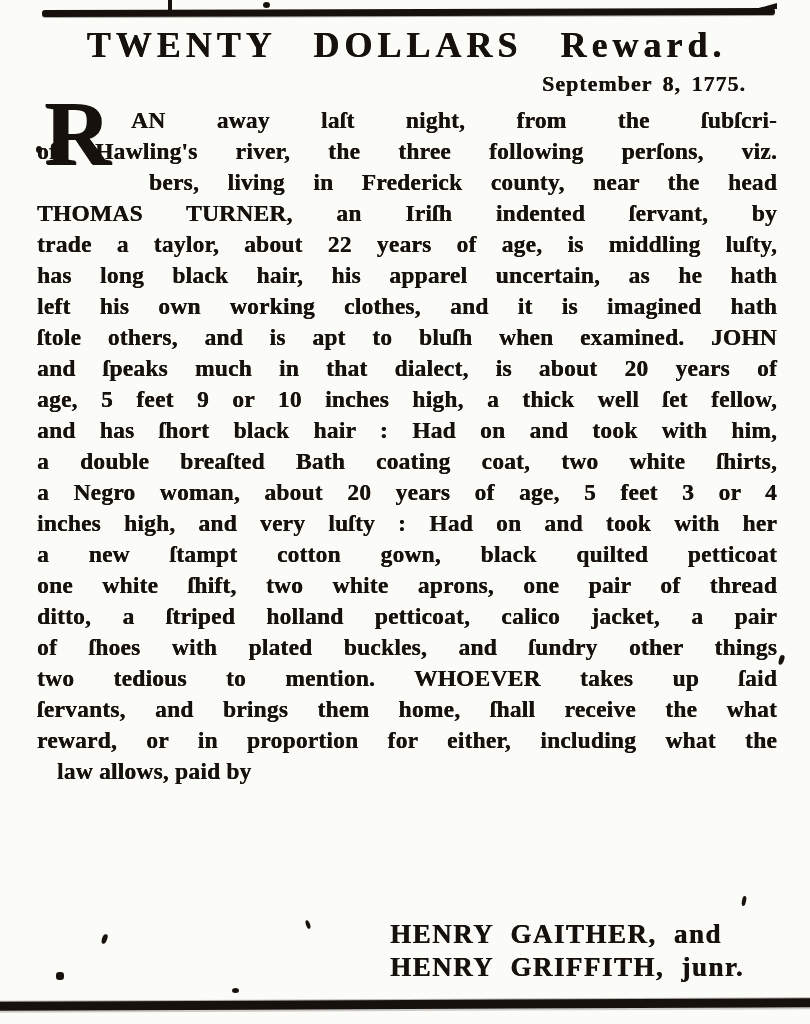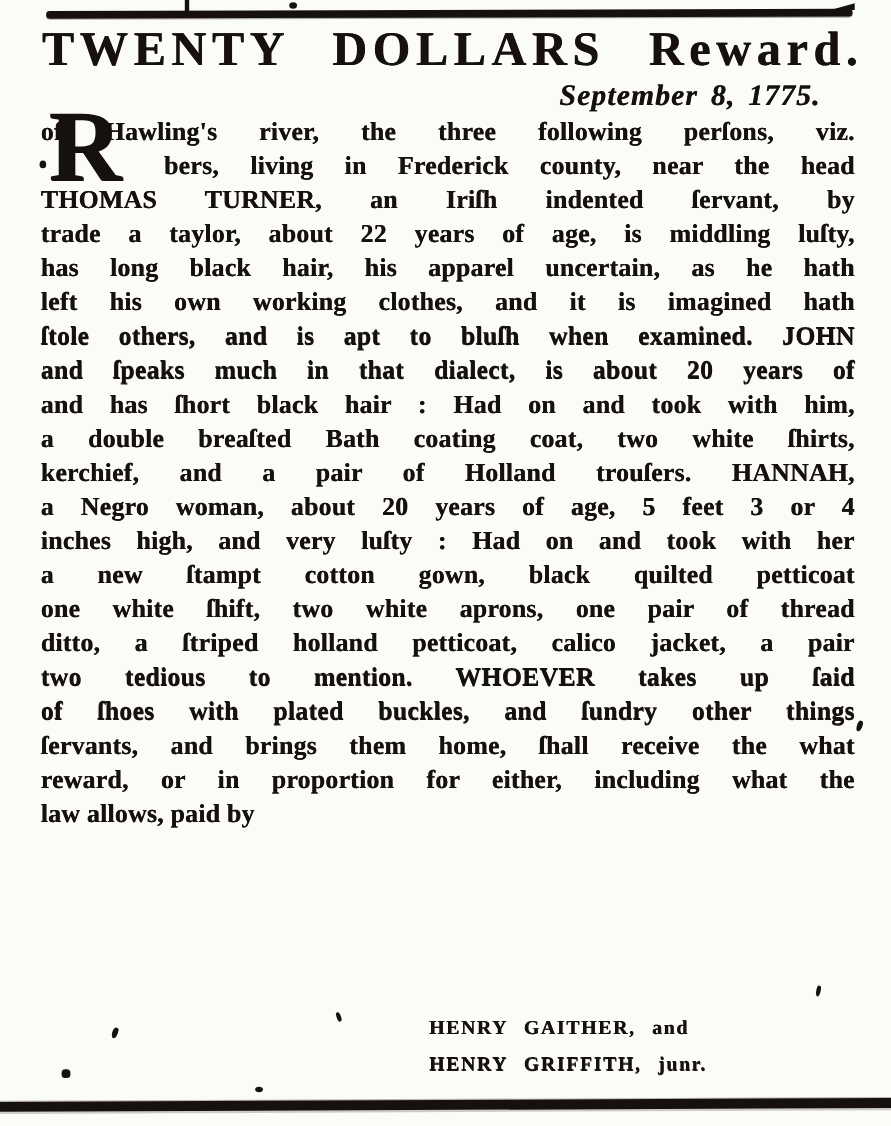--- a/index.html
+++ b/index.html
@@ -46,33 +46,32 @@
     transform: rotate(-0.25deg);
     box-shadow: 0 -1px 0 rgba(22,17,12,.3), 0 2px 0 rgba(22,17,12,.2);
   }
 
   
   .headline {
     position: absolute;
     left: 38px; right: 35px; top: 24px;
     text-align: center;
     font-weight: bold;
-    font-size: 44px;
+    font-size: 36px;
     line-height: 42px;
     letter-spacing: 5px;
     word-spacing: 24px;
     white-space: nowrap;
     text-shadow: 0.4px 0.3px 0 var(--ink);
   }
   .dateline {
     position: absolute;
     right: 64px; top: 71px;
-    font-style: italic;
     font-weight: bold;
-    font-size: 27px;
+    font-size: 22px;
     letter-spacing: 1px;
     word-spacing: 4px;
     text-shadow: 0.3px 0.2px 0 var(--ink);
   }
 
   
   .body-col {
     position: absolute;
     left: 37px; top: 105px;
     width: 740px;
@@ -92,28 +91,28 @@
   .line {
     height: 31px;
     line-height: 31px;
     text-align: justify;
     text-align-last: justify;
     white-space: nowrap;
     overflow: visible;
   }
   .line.l1 { padding-left: 94px; }
   .line.l2 { padding-left: 112px; }
-  .line.last { text-align-last: left; }
+  .line.last { text-align-last: left; margin-left: 20px; }
 
   
   .signatures {
     position: absolute;
     left: 390px; top: 918px;
     font-weight: bold;
-    font-size: 18px;
+    font-size: 27px;
     line-height: 33px;
     letter-spacing: 1.5px;
     word-spacing: 9px;
     white-space: nowrap;
     text-shadow: 0.4px 0.3px 0 var(--ink);
   }
 
   
   .speck { position: absolute; background: var(--ink); }
   .sp1 { left: 168px; top: 0; width: 4px; height: 10px; }
@@ -133,38 +132,39 @@
 
   <div class="top-rule"></div>
 
   <div class="headline">TWENTY DOLLARS Reward.</div>
 
   <div class="dateline">September 8, 1775.</div>
 
   <div class="body-col">
     <span class="dropcap">R</span>
     <div>
+        <div class="line l1">AN away laſt night, from the ſubſcri-</div>
         <div class="line">of Hawling's river, the three following perſons, viz.</div>
         <div class="line l2">bers, living in Frederick county, near the head</div>
         <div class="line">THOMAS TURNER, an Iriſh indented ſervant, by</div>
         <div class="line">trade a taylor, about 22 years of age, is middling luſty,</div>
         <div class="line">has long black hair, his apparel uncertain, as he hath</div>
         <div class="line">left his own working clothes, and it is imagined hath</div>
         <div class="line">ſtole others, and is apt to bluſh when examined. JOHN</div>
         <div class="line">and ſpeaks much in that dialect, is about 20 years of</div>
+        <div class="line">age, 5 feet 9 or 10 inches high, a thick well ſet fellow,</div>
         <div class="line">and has ſhort black hair : Had on and took with him,</div>
         <div class="line">a double breaſted Bath coating coat, two white ſhirts,</div>
-        <div class="line">kerchief, and a pair of Holland trouſers. HANNAH,</div>
         <div class="line">a Negro woman, about 20 years of age, 5 feet 3 or 4</div>
         <div class="line">inches high, and very luſty : Had on and took with her</div>
         <div class="line">a new ſtampt cotton gown, black quilted petticoat</div>
         <div class="line">one white ſhift, two white aprons, one pair of thread</div>
         <div class="line">ditto, a ſtriped holland petticoat, calico jacket, a pair</div>
+        <div class="line">of ſhoes with plated buckles, and ſundry other things</div>
         <div class="line">two tedious to mention. WHOEVER takes up ſaid</div>
-        <div class="line">of ſhoes with plated buckles, and ſundry other things</div>
         <div class="line">ſervants, and brings them home, ſhall receive the what</div>
         <div class="line">reward, or in proportion for either, including what the</div>
         <div class="line last">law allows, paid by</div>
       </div>
   </div>
 
   <div class="signatures">
     <div>HENRY GAITHER, and</div>
     <div>HENRY GRIFFITH, junr.</div>
   </div>

